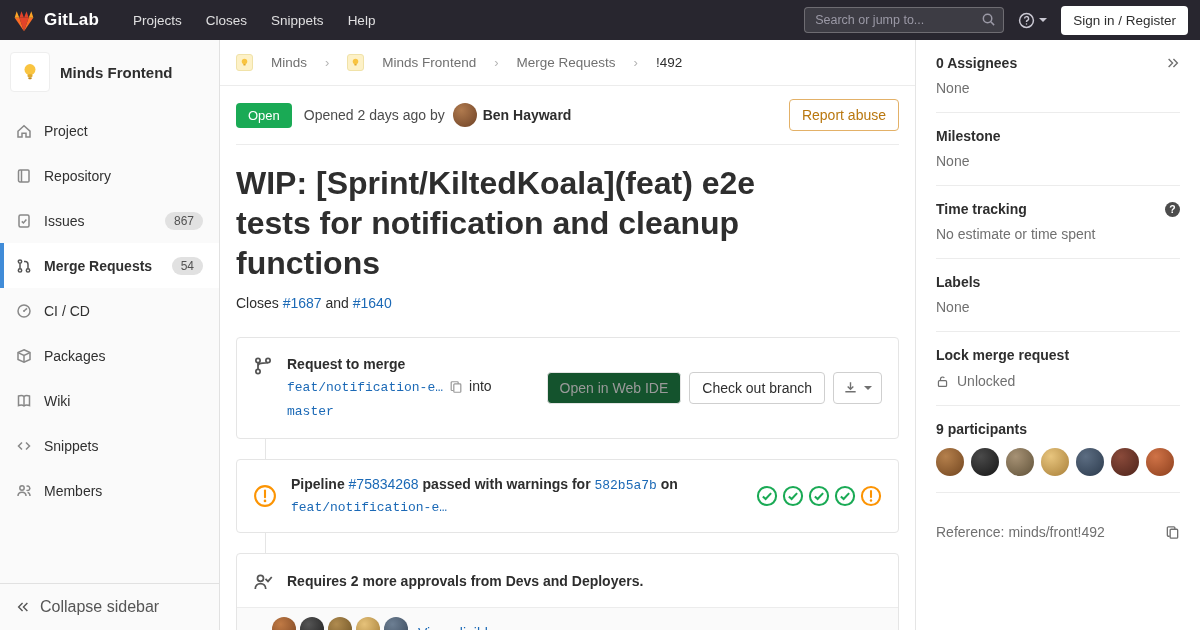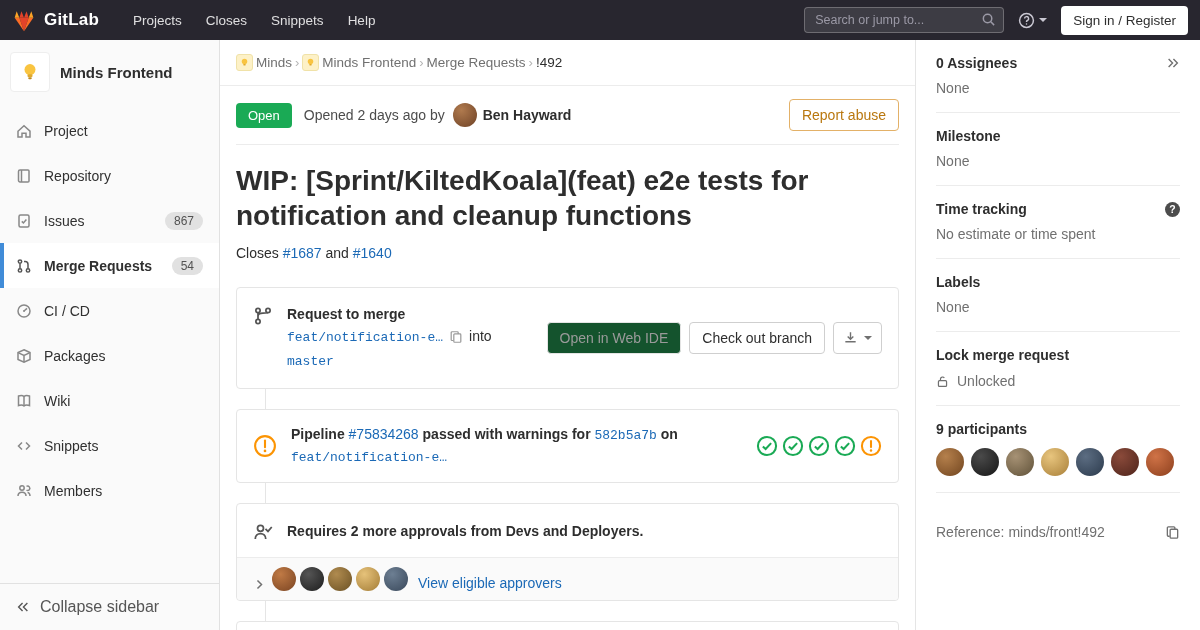--- a/index.html
+++ b/index.html
@@ -41,38 +41,38 @@
   .side-item.active { background:#fff; border-left-color:#418cd8; font-weight:600; }
   .side-icon { width:16px; height:16px; color:#888; margin-right:12px; flex-shrink:0; }
   .side-item.active .side-icon { color:#555; }
   .side-badge { margin-left:auto; background:#e1e1e1; color:#525252; font-size:12px; font-weight:400;
      border-radius:10px; padding:2px 9px; }
   .collapse-row { margin-top:auto; border-top:1px solid #e1e1e1; padding:14px 16px; color:#555;
      display:flex; align-items:center; gap:10px; font-size:16px; cursor:pointer; }
 
   
   .main { flex:1; min-width:0; background:#fff; overflow:hidden; }
-  .breadcrumbs { display:flex; align-items:center; gap:3px; padding:14px 16px; border-bottom:1px solid #ececec;
+  .breadcrumbs { display:flex; align-items:center; gap:18px; padding:14px 16px; border-bottom:1px solid #ececec;
      font-size:13.5px; color:#707070; }
   .crumb-avatar { width:17px; height:17px; border-radius:3px; background:#fdf1c7; border:1px solid #f0e2a8;
      display:flex; align-items:center; justify-content:center; }
   .crumb-link { color:#707070; cursor:pointer; }
   .crumb-sep { color:#b5b5b5; font-size:13px; }
   .crumb-current { color:#2e2e2e; }
 
   .status-row { display:flex; align-items:center; margin:0 16px; padding:13px 0; border-bottom:1px solid #ececec; }
   .badge-open { background:#1aaa55; color:#fff; border-radius:4px; padding:5px 12px; font-size:13px; cursor:default; }
   .opened-text { margin-left:12px; color:#4c4c4c; }
   .author-avatar { width:24px; height:24px; border-radius:50%; margin:0 6px 0 8px;
      background:radial-gradient(circle at 35% 30%, #b07a4e, #6e4226); cursor:pointer; }
   .author-name { font-weight:600; color:#2e2e2e; cursor:pointer; }
   .report-abuse-btn { margin-left:auto; background:#fff; border:1px solid #e3b168; color:#b9770e; border-radius:4px;
      padding:7px 12px; font-size:14px; cursor:pointer; font-family:inherit; }
 
-  .mr-title { margin:18px 16px 4px; font-size:28px; font-weight:700; line-height:1.25; max-width:600px; color:#2e2e2e; }
+  .mr-title { margin:18px 16px 4px; font-size:32px; font-weight:700; line-height:1.25; max-width:600px; color:#2e2e2e; }
   .closes-line { margin:12px 16px 26px; font-size:14px; color:#2e2e2e; }
   .issue-link { color:#1b69b6; cursor:pointer; }
 
   .cards { position:relative; margin:0 16px; }
   .timeline-line { position:absolute; left:29px; top:50px; bottom:-60px; width:1px; background:#e5e5e5; }
   .card { position:relative; background:#fff; border:1px solid #e5e5e5; border-radius:4px; margin-bottom:20px; z-index:1; }
 
   .widget-row { display:flex; align-items:flex-start; padding:15px 16px; gap:14px; }
   .widget-icon { color:#555; margin-top:3px; }
   .widget-text { line-height:1.6; }

